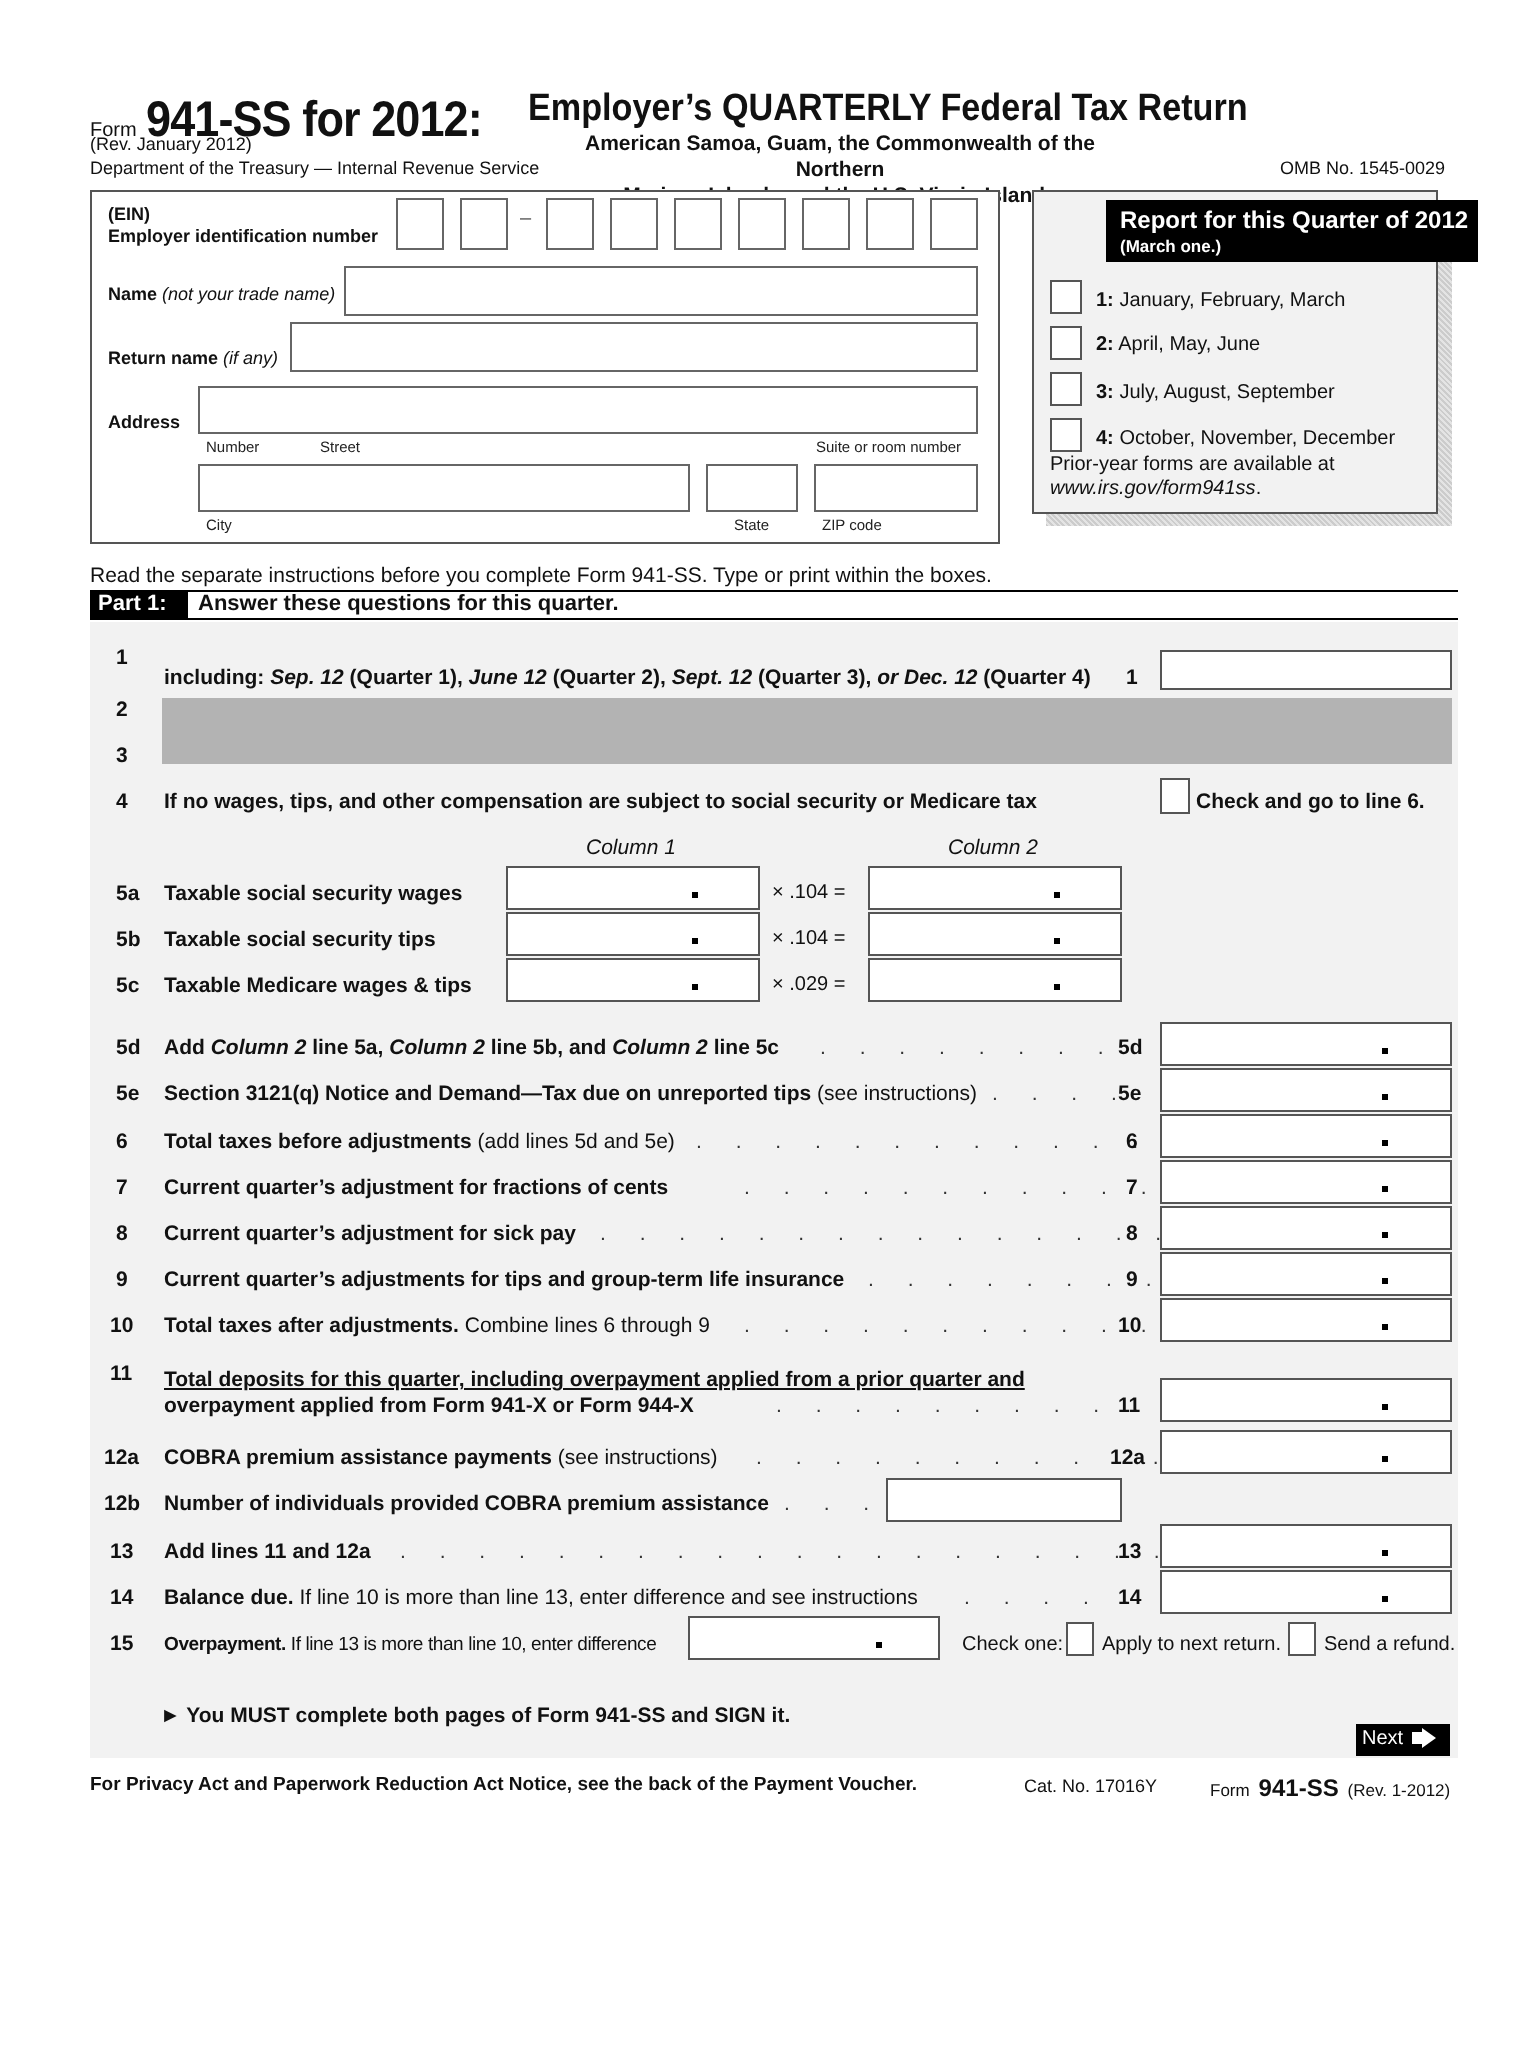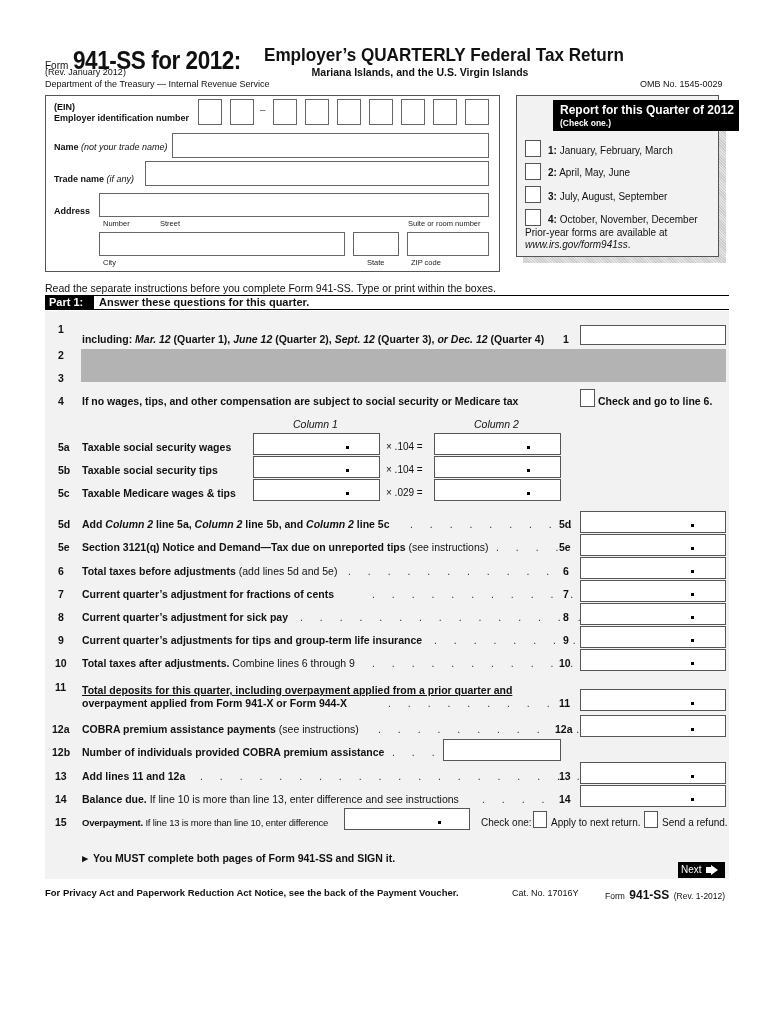--- a/index.html
+++ b/index.html
@@ -45,20 +45,21 @@
 <body>
 
 <div class="abs" style="left:45px;top:46px;">
   <span class="form-word">Form</span>
   <span class="form-num">941-SS for 2012:</span>
 </div>
 <div class="abs small" style="left:45px;top:67px;">(Rev. January 2012)</div>
 <div class="abs small" style="left:45px;top:79px;">Department of the Treasury — Internal Revenue Service</div>
 <div class="abs title" style="left:264px;top:44px;">Employer’s QUARTERLY Federal Tax Return</div>
 <div class="abs sub" style="left:270px;top:66px;width:300px;">
+  <div>American Samoa, Guam, the Commonwealth of the Northern</div>
   <div>Mariana Islands, and the U.S. Virgin Islands</div>
 </div>
 <div class="abs small" style="left:640px;top:79px;">OMB No. 1545-0029</div>
 
 <div class="abs id-block" style="left:45px;top:95px;width:455px;height:177px;"></div>
 <div class="abs lbl b" style="left:54px;top:102px;">(EIN)</div>
 <div class="abs lbl b" style="left:54px;top:113px;">Employer identification number</div>
 <div class="abs box" style="left:198px;top:99px;width:24px;height:26px;"></div>
 <div class="abs box" style="left:230px;top:99px;width:24px;height:26px;"></div>
 <div class="abs" style="left:260px;top:104px;font-size:10px;color:#555;">–</div>
@@ -70,42 +71,42 @@
 <div class="abs box" style="left:433px;top:99px;width:24px;height:26px;"></div>
 <div class="abs box" style="left:465px;top:99px;width:24px;height:26px;"></div>
 
 <div class="abs lbl" style="left:54px;top:142px;">
   <span class="b">Name</span>
   <span class="i">(not your trade name)</span>
 </div>
 <div class="abs box" style="left:172px;top:133px;width:317px;height:25px;"></div>
 
 <div class="abs lbl" style="left:54px;top:174px;">
-  <span class="b">Trade name</span>
+  <span class="b">Return name</span>
   <span class="i">(if any)</span>
 </div>
 <div class="abs box" style="left:145px;top:161px;width:344px;height:25px;"></div>
 
 <div class="abs lbl b" style="left:54px;top:206px;">Address</div>
 <div class="abs box" style="left:99px;top:193px;width:390px;height:24px;"></div>
 <div class="abs cap" style="left:103px;top:219px;">Number</div>
 <div class="abs cap" style="left:160px;top:219px;">Street</div>
 <div class="abs cap" style="left:408px;top:219px;">Suite or room number</div>
 <div class="abs box" style="left:99px;top:232px;width:246px;height:24px;"></div>
 <div class="abs box" style="left:353px;top:232px;width:46px;height:24px;"></div>
 <div class="abs box" style="left:407px;top:232px;width:82px;height:24px;"></div>
 <div class="abs cap" style="left:103px;top:258px;">City</div>
 <div class="abs cap" style="left:367px;top:258px;">State</div>
 <div class="abs cap" style="left:411px;top:258px;">ZIP code</div>
 
 <div class="abs qshadow" style="left:523px;top:101px;width:203px;height:162px;"></div>
 <div class="abs qbox" style="left:516px;top:95px;width:203px;height:162px;"></div>
 <div class="abs qhead" style="left:522px;top:100px;width:186px;height:31px;padding:3px 0 0 7px;">
   <div style="font-size:12px;font-weight:bold;white-space:nowrap;">Report for this Quarter of 2012</div>
-  <div style="font-size:8.5px;font-weight:bold;margin-top:1px;">(Check one.)</div>
+  <div style="font-size:8.5px;font-weight:bold;margin-top:1px;">(March one.)</div>
 </div>
 
 <div class="abs cb" style="left:525px;top:140px;width:16px;height:17px;"></div>
 <div class="abs qitem" style="left:548px;top:145px;"><span class="b">1:</span> <span>January, February, March</span></div>
 
 <div class="abs cb" style="left:525px;top:163px;width:16px;height:17px;"></div>
 <div class="abs qitem" style="left:548px;top:167px;"><span class="b">2:</span> <span>April, May, June</span></div>
 
 <div class="abs cb" style="left:525px;top:186px;width:16px;height:17px;"></div>
 <div class="abs qitem" style="left:548px;top:191px;"><span class="b">3:</span> <span>July, August, September</span></div>
@@ -119,21 +120,21 @@
 <div class="abs" style="left:45px;top:282px;font-size:10.5px;white-space:nowrap;">Read the separate instructions before you complete Form 941-SS. Type or print within the boxes.</div>
 <div class="abs part-bar" style="left:45px;top:295px;width:684px;height:15px;"></div>
 <div class="abs part-tag" style="left:45px;top:296px;height:13px;width:49px;padding:0 0 0 4px;line-height:13px;">Part 1:</div>
 <div class="abs b" style="left:99px;top:296px;font-size:11px;line-height:13px;white-space:nowrap;">Answer these questions for this quarter.</div>
 
 <div class="abs body-bg" style="left:45px;top:311px;width:684px;height:568px;"></div>
 
 <div class="abs ln" style="left:58px;top:323px;">1</div>
 <div class="abs txt b" style="left:82px;top:320px;margin-top:40px;">Number of employees who received wages, tips, or other compensation for the pay period</div>
 <div class="abs txt b" style="left:82px;top:333px;">
-  <span>including: </span><span class="i">Mar. 12</span><span> (Quarter 1), </span><span class="i">June 12</span><span> (Quarter 2), </span><span class="i">Sept. 12</span><span> (Quarter 3), </span><span class="i">or Dec. 12</span><span> (Quarter 4)</span>
+  <span>including: </span><span class="i">Sep. 12</span><span> (Quarter 1), </span><span class="i">June 12</span><span> (Quarter 2), </span><span class="i">Sept. 12</span><span> (Quarter 3), </span><span class="i">or Dec. 12</span><span> (Quarter 4)</span>
 </div>
 <div class="abs ln" style="left:563px;top:333px;">1</div>
 <div class="abs fld" style="left:580px;top:325px;width:146px;height:20px;"></div>
 
 <div class="abs ln" style="left:58px;top:349px;">2</div>
 <div class="abs ln" style="left:58px;top:372px;">3</div>
 <div class="abs" style="left:81px;top:349px;width:645px;height:33px;background:#b3b3b3;"></div>
 
 <div class="abs ln" style="left:58px;top:395px;">4</div>
 <div class="abs txt b" style="left:82px;top:395px;">If no wages, tips, and other compensation are subject to social security or Medicare tax</div>

